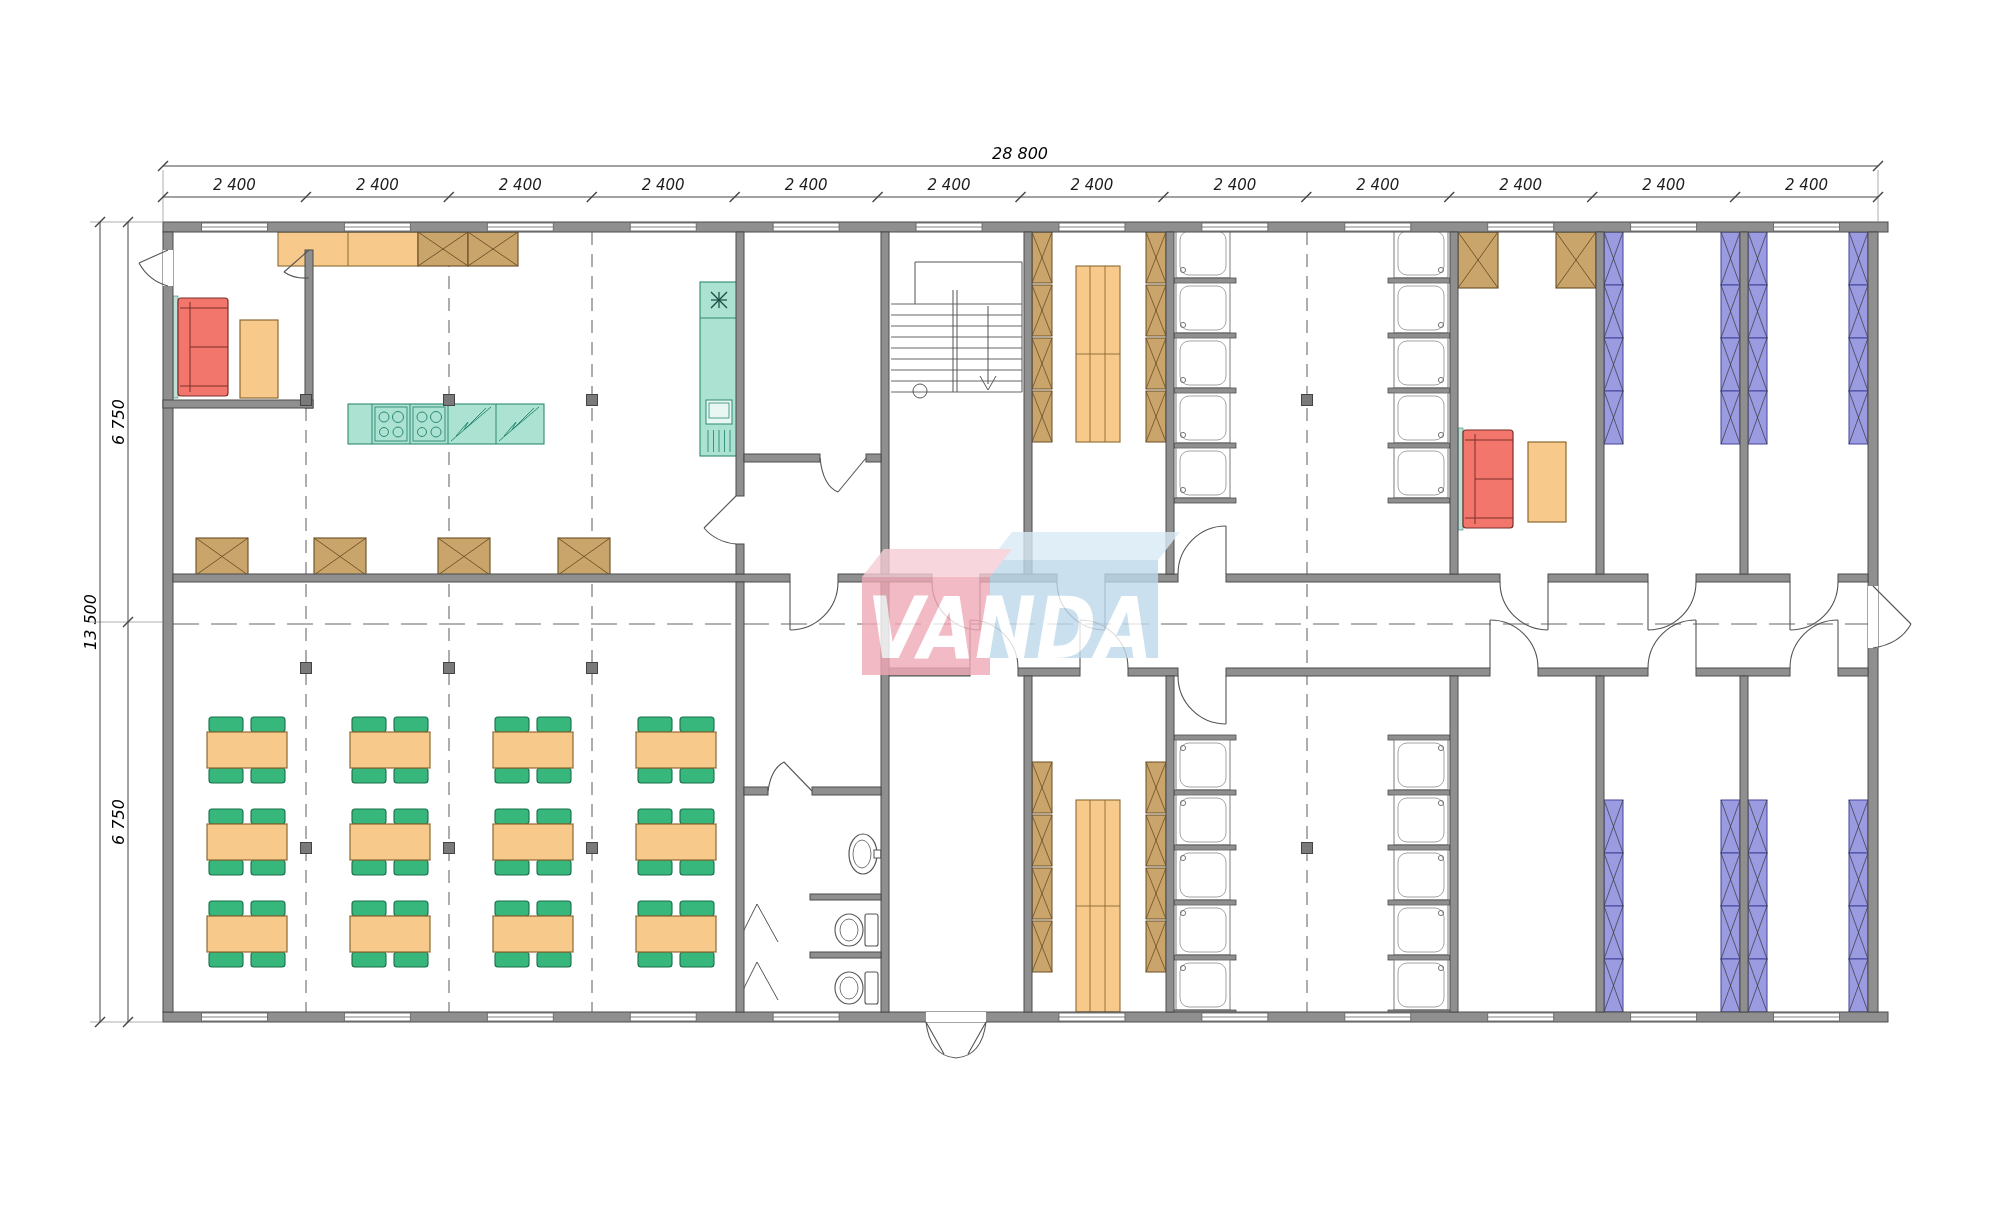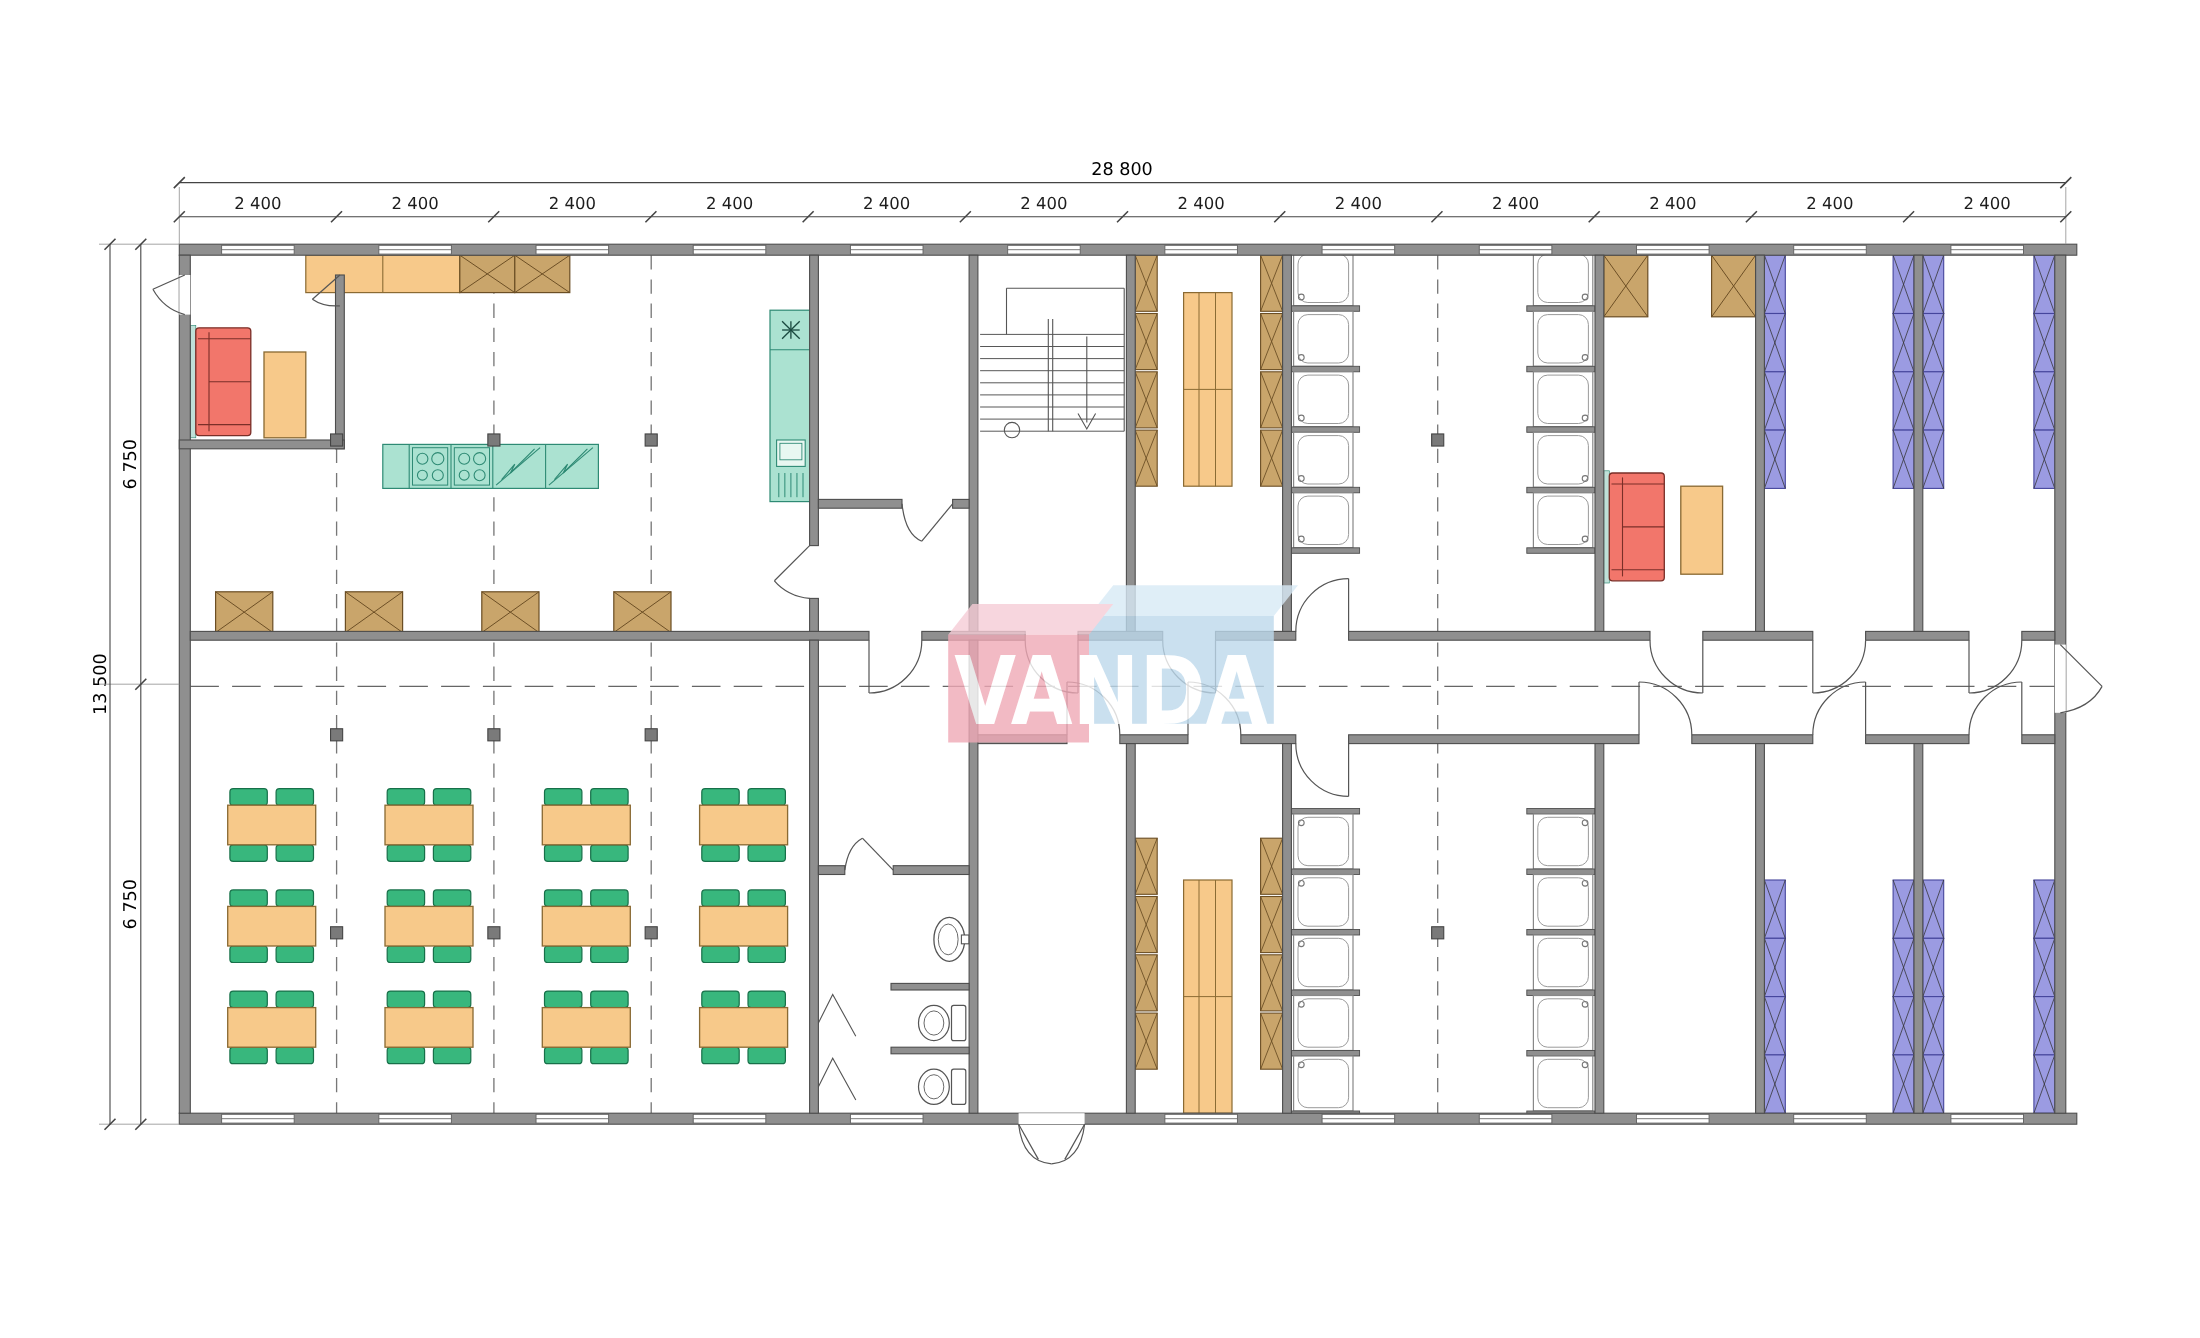--- a/index.html
+++ b/index.html
@@ -1,17 +1,17 @@
 <!DOCTYPE html>
 <html><head>
 <meta charset="utf-8">
 <style>
   html,body{margin:0;padding:0;background:#fff;}
   #stage{position:relative;width:2000px;height:1216px;background:#fff;overflow:hidden;
-         font-family:"DejaVu Sans", sans-serif;}
+         font-family:"DejaVu Sans", sans-serif;font-style:italic;}
   svg{display:block;}
   text{font-family:"DejaVu Sans", sans-serif;}
 </style>
 </head>
 <body>
 
 <div id="stage">
   <svg id="plan" width="2000" height="1216" viewBox="0 0 2000 1216">
 
     <text id="t-ow" x="1020" y="159" font-size="16" text-anchor="middle">28 800</text>

